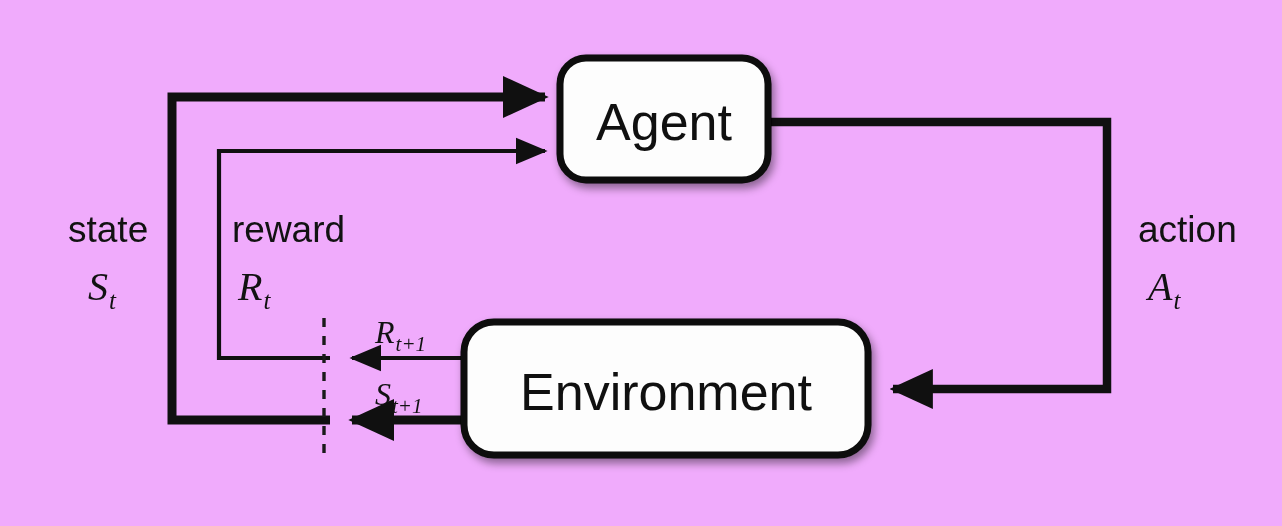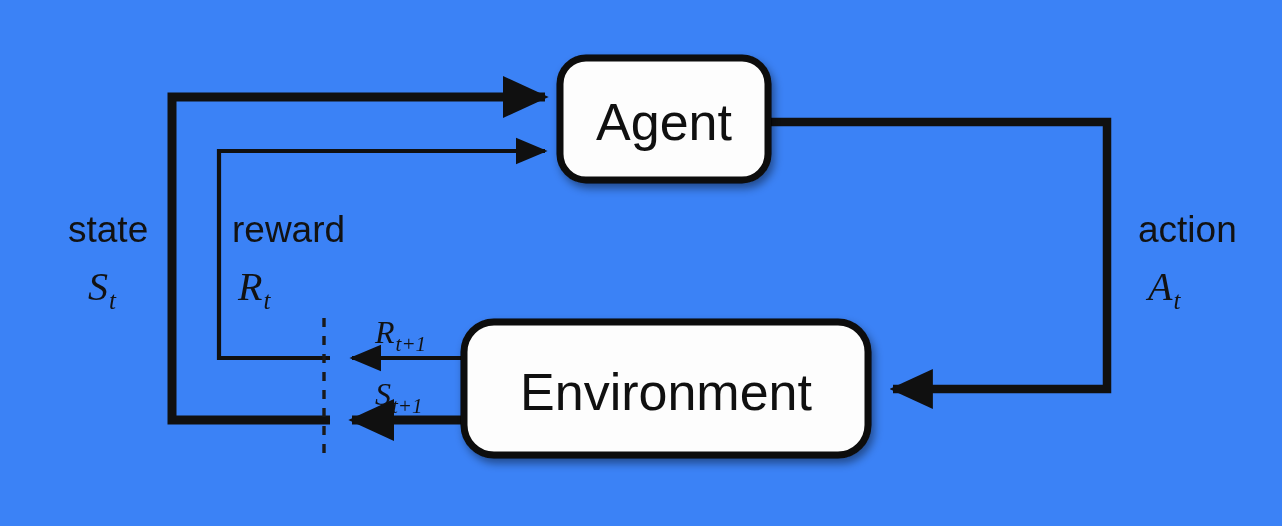--- a/index.html
+++ b/index.html
@@ -4,21 +4,21 @@
 <style>
   html, body {
     margin: 0;
     padding: 0;
     background: #ffffff;
   }
   #canvas {
     position: relative;
     width: 1282px;
     height: 526px;
-    background: #3b82f6;
+    background: #f0abfc;
     overflow: hidden;
     font-family: "Liberation Sans", sans-serif;
   }
   #rl-svg {
     position: absolute;
     left: 0;
     top: 0;
     width: 1282px;
     height: 526px;
     display: block;

